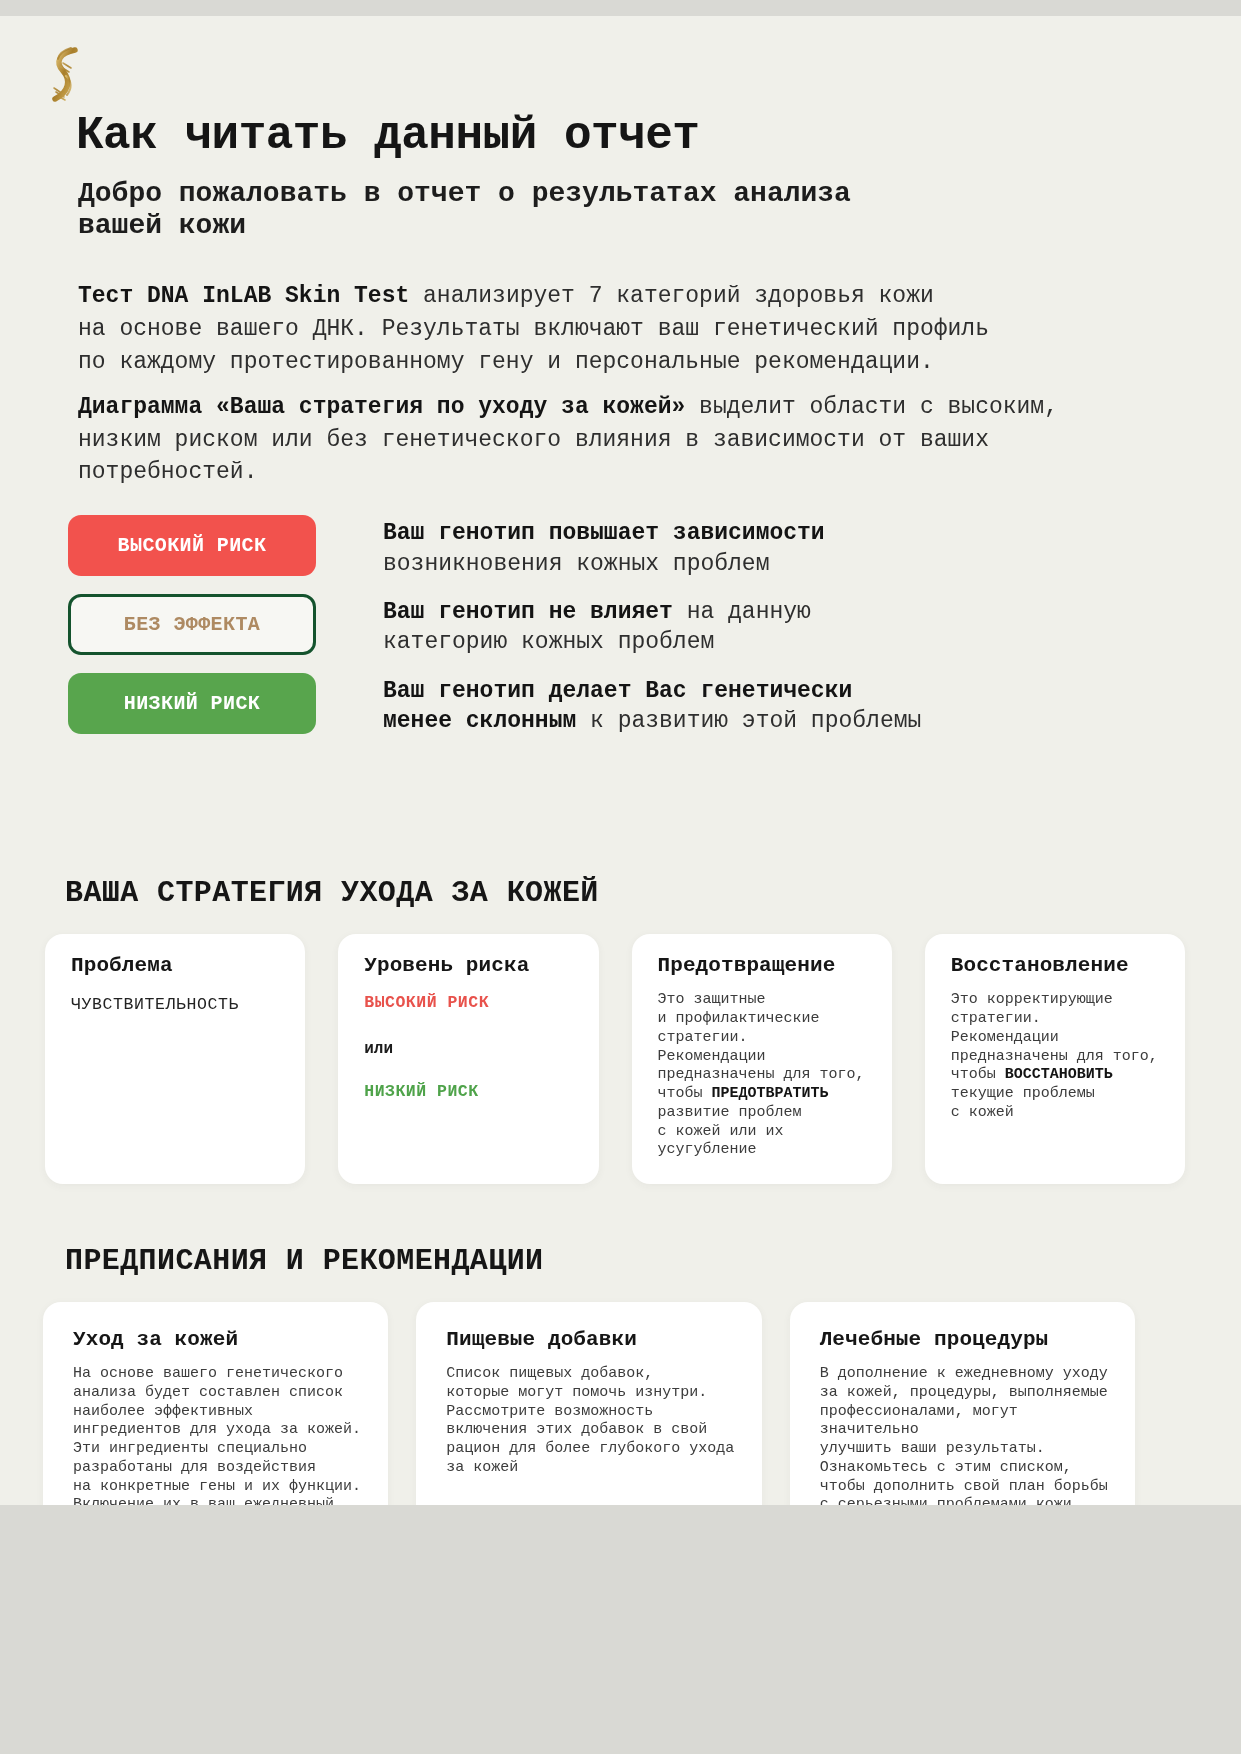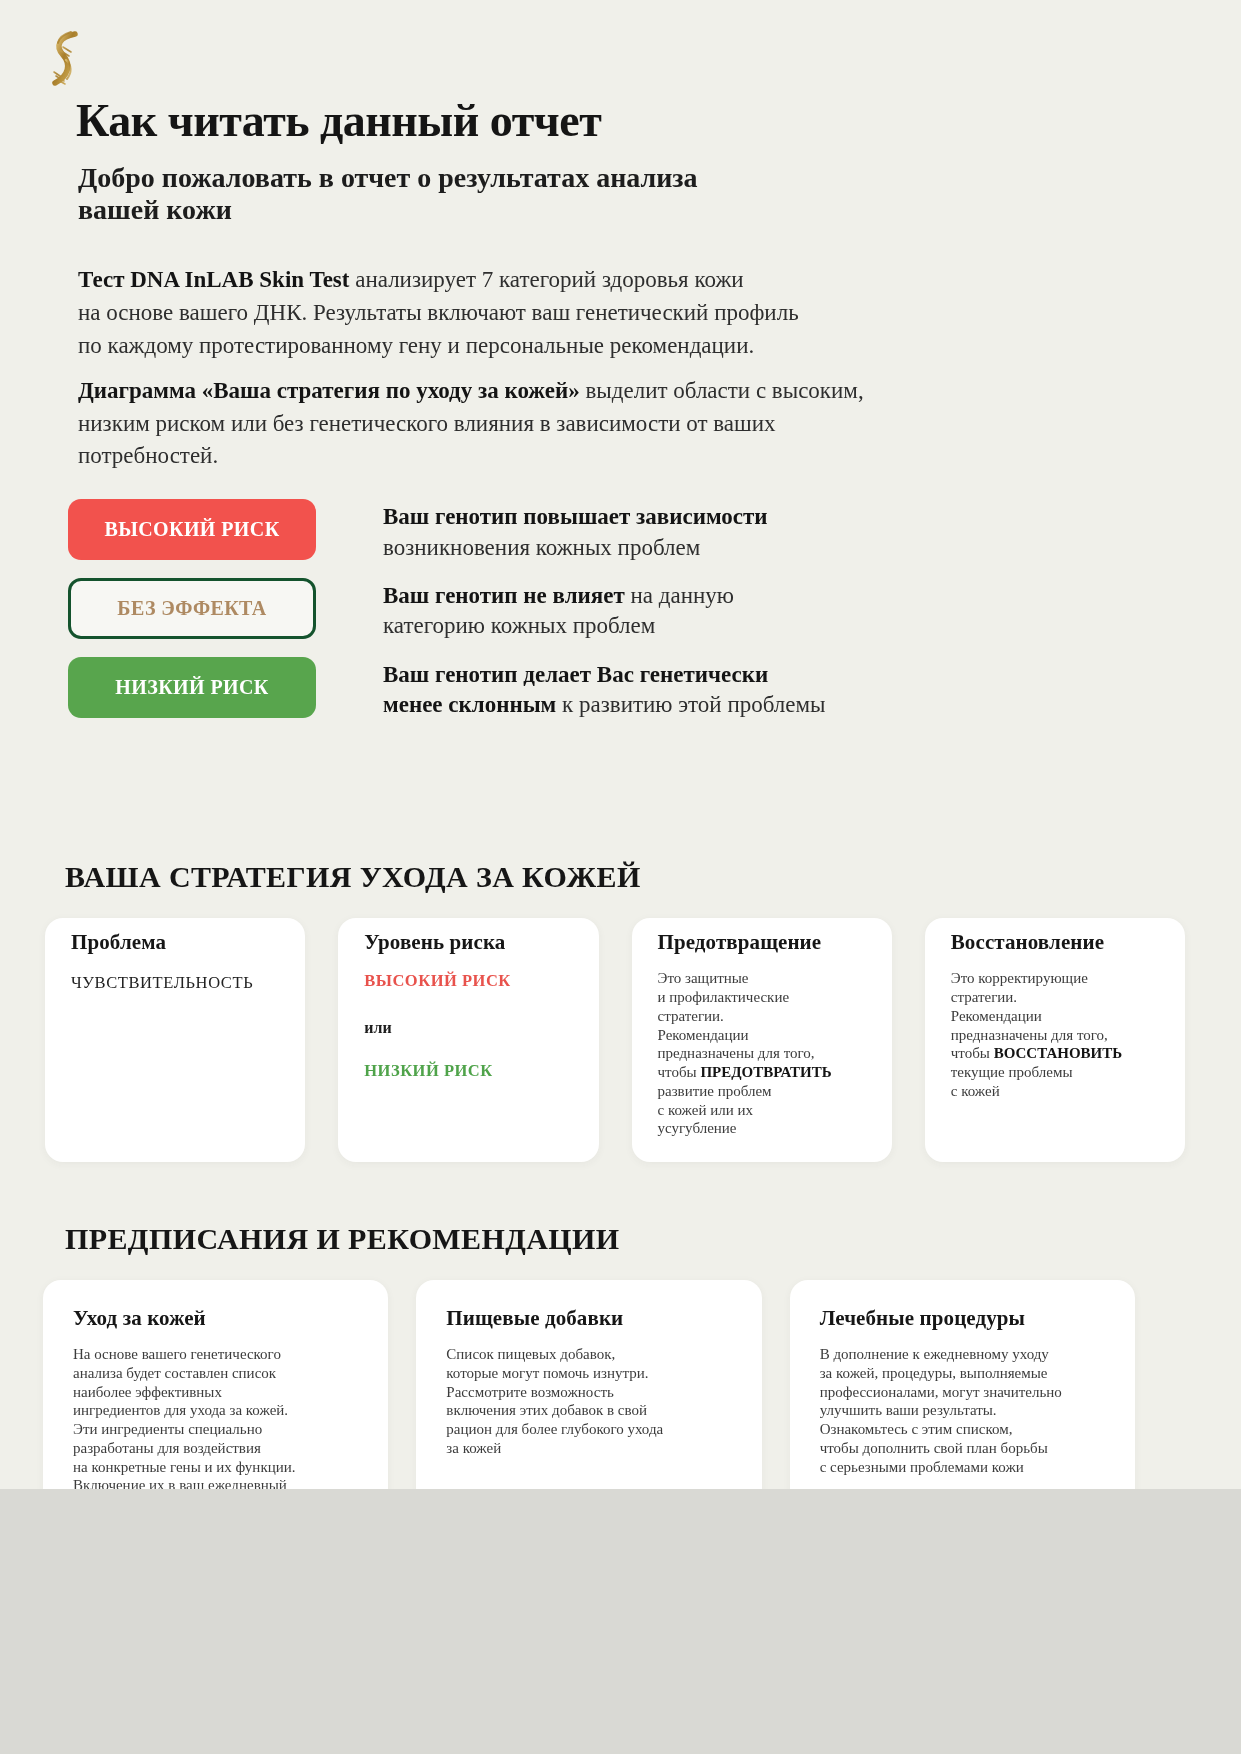--- a/index.html
+++ b/index.html
@@ -1,22 +1,22 @@
 <!DOCTYPE html>
 <html lang="ru"><head>
 <meta charset="utf-8">
 <style>
   * { margin:0; padding:0; box-sizing:border-box; }
   html,body { background:#d9d9d4; }
   .page {
     position:relative;
     width:1241px; height:1489px;
-    margin:0 auto;
+    margin:16px auto;
     background:#F0F0EA;
-    font-family:Liberation Serif, serif;
+    font-family:Liberation Mono, monospace;
     color:#222;
     overflow:hidden;
   }
   .logo { position:absolute; left:44px; top:30px; }
 
   .page-title {
     margin:96px 0 0 76px;
     font-size:46px; font-weight:800; letter-spacing:-0.5px;
     color:#151515; line-height:1.08;
   }
@@ -58,21 +58,21 @@
   }
   .section-heading.second { margin-top:60px; }
 
   .cards {
     display:grid; margin:24px 56px 0 45px; gap:33px;
   }
   .cards.strategy-cards { grid-template-columns:repeat(4,1fr); }
   .cards.reco-cards { grid-template-columns:repeat(3,1fr); margin:24px 106px 0 43px; gap:28px; }
   .card {
     background:#ffffff; border-radius:18px;
-    padding:12px 24px 24px 26px;
+    padding:20px 24px 24px 26px;
     box-shadow:0 2px 8px rgba(60,60,50,0.05);
   }
   .strategy-cards .card { min-height:232px; }
   .reco-cards .card { min-height:315px; padding:26px 26px 24px 30px; }
   .card-title { font-size:21px; font-weight:800; color:#161616; letter-spacing:0.1px; }
   .reco-cards .card-title { font-size:21px; }
   .card-value {
     margin-top:18px; font-size:16.5px; letter-spacing:0.6px; color:#222;
   }
   .risk-high { margin-top:16px; font-size:16.5px; font-weight:700; letter-spacing:0.5px; color:#E8524C; }

